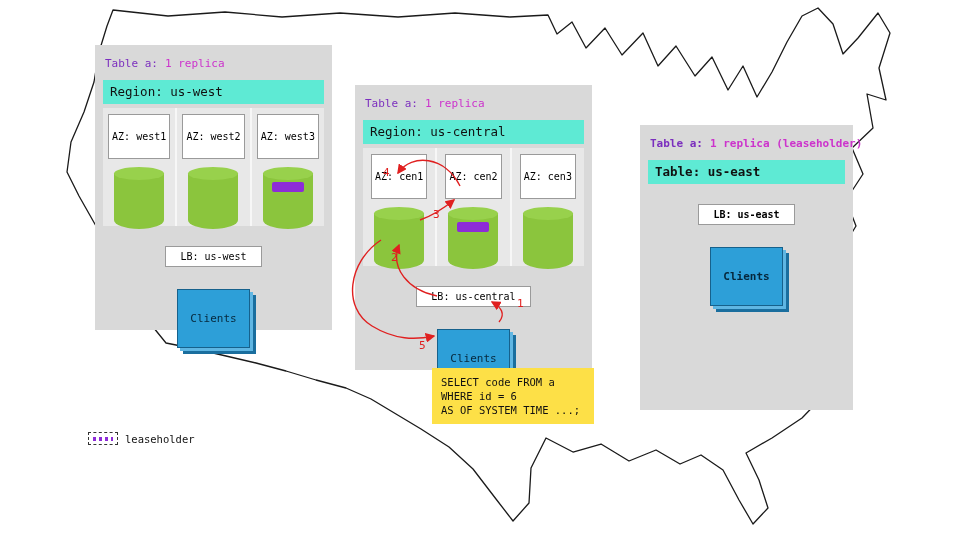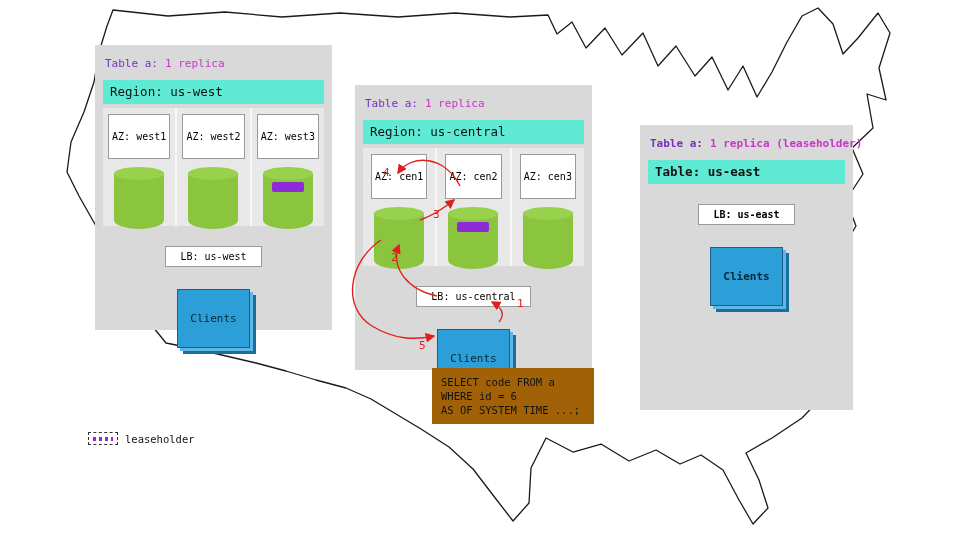--- a/index.html
+++ b/index.html
@@ -68,21 +68,21 @@
   .clients-btn {
     margin:22px auto 0; width:fit-content; background:#2d9fd8;
     border:1px solid #16618c; color:#06283c; font-size:11px;
     padding:22px 12px;
     box-shadow:3px 3px 0 #5fb6e3, 6px 6px 0 #1a6e9e;
   }
 
   
   .sql-box {
     position:absolute; z-index:2; left:432px; top:368px; width:162px;
-    background:#a16207; font-size:10.5px; line-height:14px;
+    background:#fde047; font-size:10.5px; line-height:14px;
     padding:7px 9px; box-sizing:border-box; white-space:pre; color:#111;
   }
 
   
   .legend { position:absolute; z-index:2; left:88px; top:432px; display:flex; align-items:center; gap:7px; }
   .legend-icon {
     width:30px; height:13px; border:1.6px dashed #333; background:#fff;
     box-sizing:border-box; display:flex; align-items:center; justify-content:center;
   }
   .legend-icon i {

